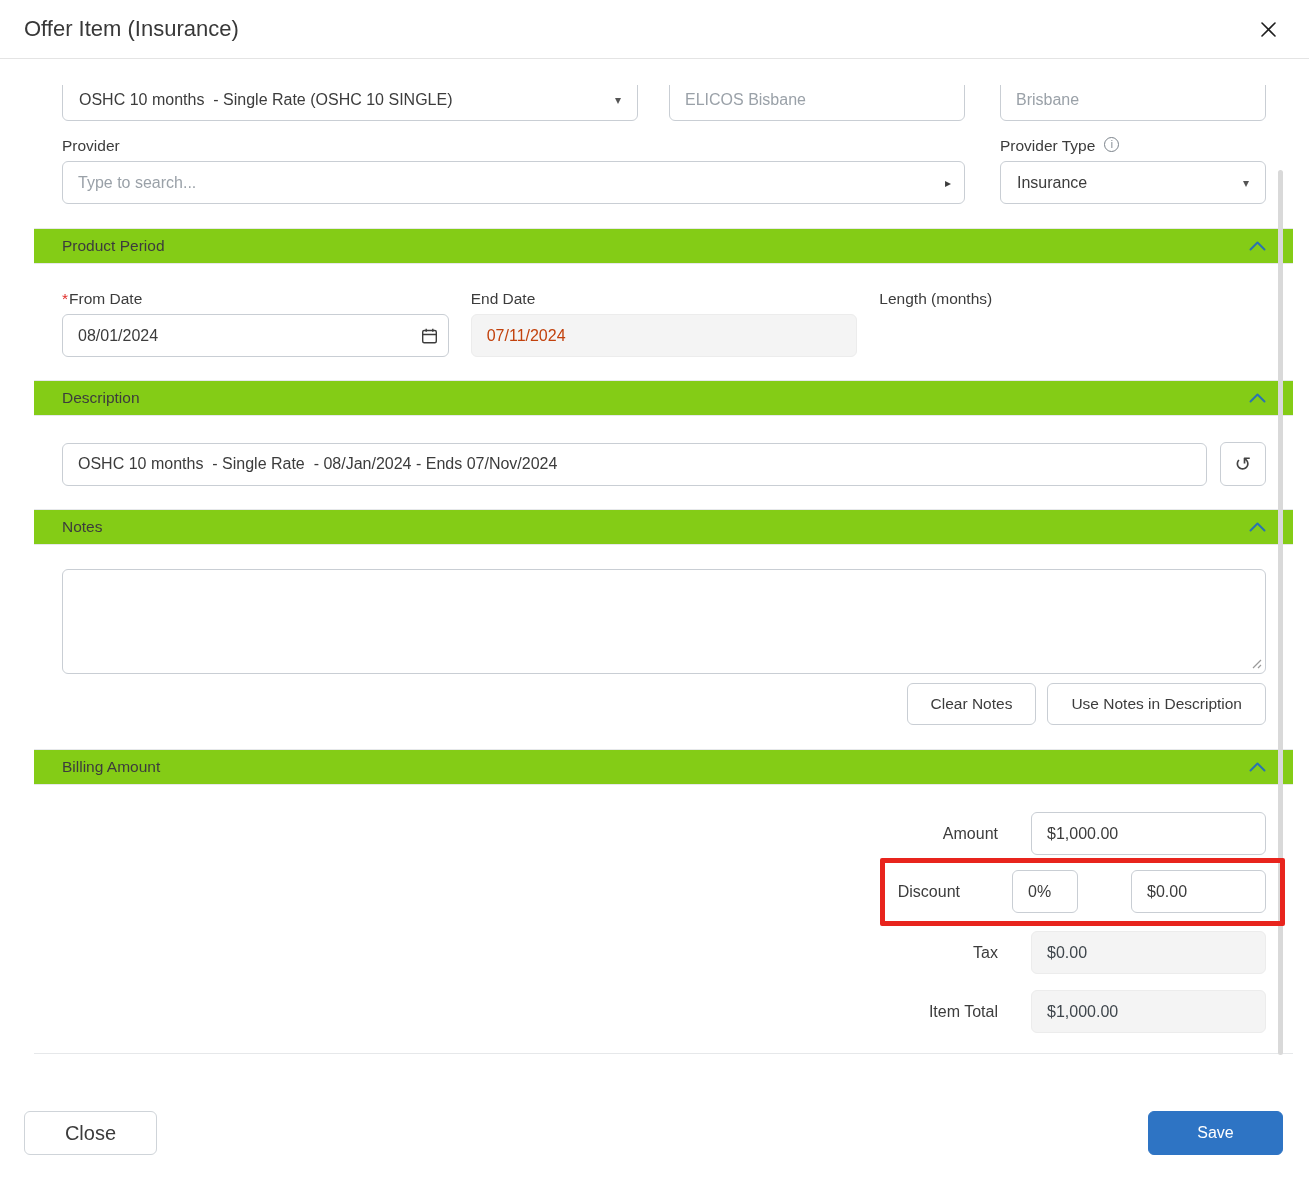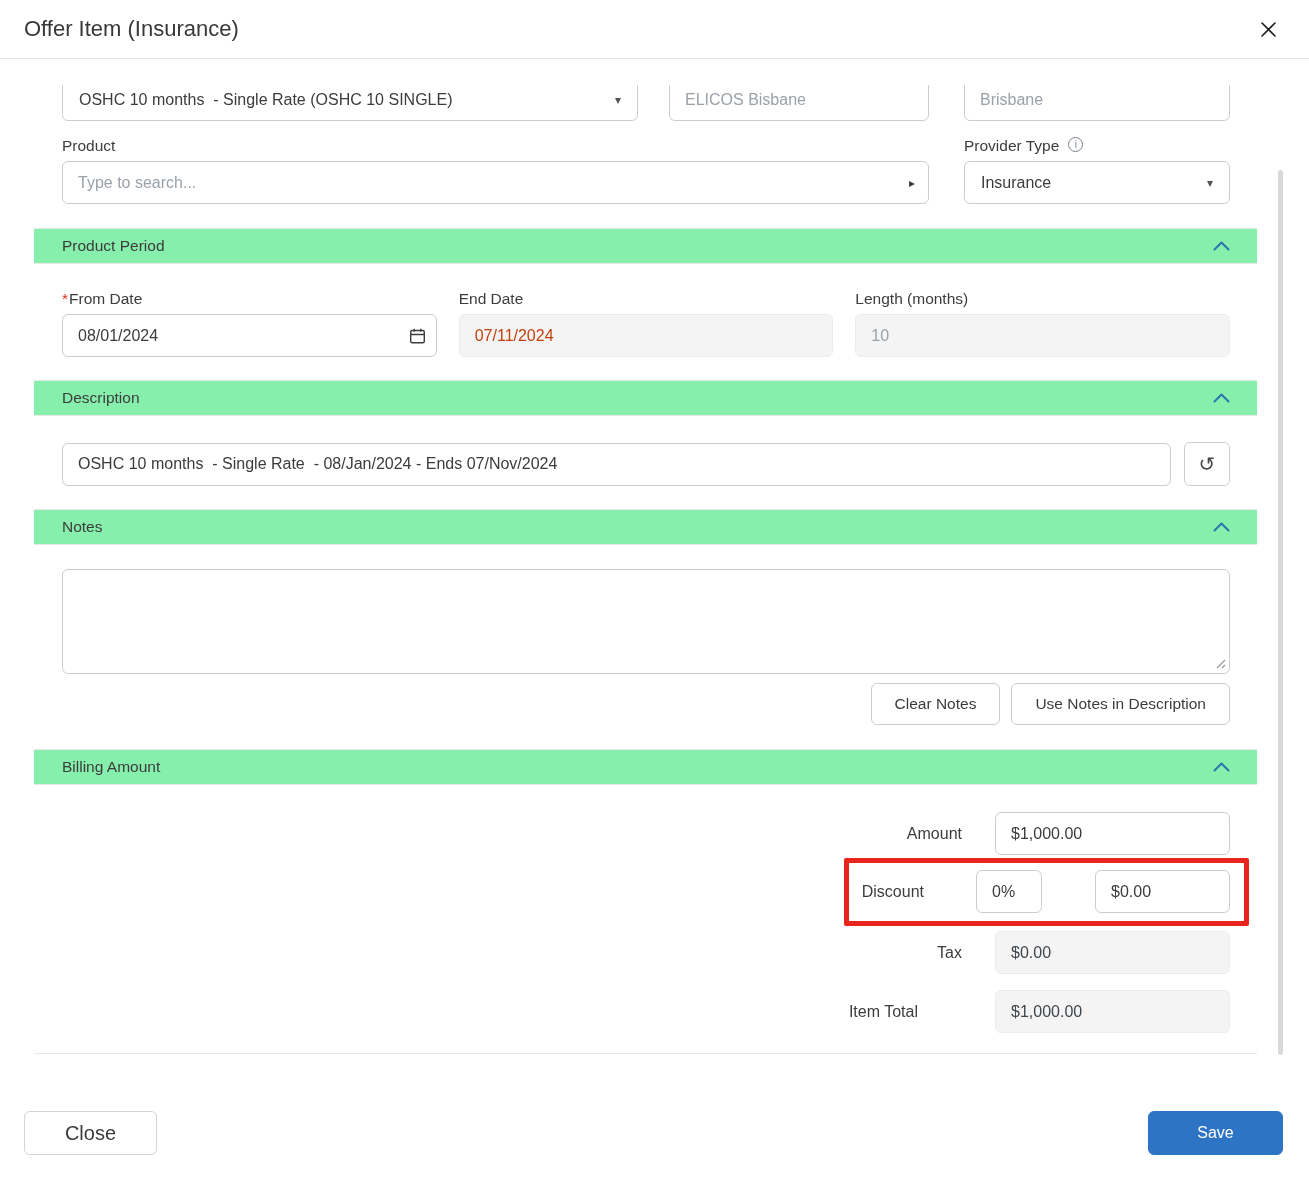--- a/index.html
+++ b/index.html
@@ -9,21 +9,21 @@
     background: #fff; color: #3c3c3c; position: relative; overflow: hidden;
   }
 
   
   .modal-header { height: 59px; display: flex; align-items: center; justify-content: space-between;
     padding: 0 26px 0 24px; border-bottom: 1px solid #e4e4e4; }
   .modal-title { font-size: 22px; font-weight: 400; color: #383838; }
   .close-btn { background: none; border: none; cursor: pointer; padding: 6px; line-height: 0; }
 
   
-  .gutters { padding-left: 34px; padding-right: 52px; }
+  .gutters { padding-left: 34px; padding-right: 16px; }
   .pad { padding-left: 28px; padding-right: 27px; }
 
   
   .ctl { height: 43px; border: 1px solid #c9ced4; border-radius: 6px; background: #fff;
     font-size: 16px; color: #3c3c3c; font-family: inherit; }
   input.ctl { padding: 0 15px; width: 100%; }
   input.ctl::placeholder { color: #9aa1a8; }
   .muted-text { color: #9aa1a8 !important; }
   .disabled-ctl { background: #f4f4f4; border-color: #ececec; }
   .label { display: block; font-size: 15.5px; color: #3c3c3c; margin-bottom: 6px; }
@@ -51,21 +51,21 @@
   .provider-row { margin-top: 15px; display: flex; }
   .provider-col { flex: 1; margin-right: 35px; }
   .ptype-col { width: 266px; flex: 0 0 266px; }
   .label-with-info { display: flex; align-items: center; }
   .info-icon { width: 15px; height: 15px; border: 1px solid #7b838b; border-radius: 50%;
     color: #7b838b; font-size: 10px; display: inline-flex; align-items: center; justify-content: center;
     margin-left: 9px; cursor: pointer; position: relative; top: -2px; }
 
   
   .section-pp { margin-top: 24px; }
-  .section-header { height: 36px; background: #86efac; border-top: 1px solid #e6e8ea;
+  .section-header { height: 36px; background: #84cc16; border-top: 1px solid #e6e8ea;
     border-bottom: 1px solid #e6e8ea; display: flex; align-items: center; justify-content: space-between;
     padding: 0 27px 0 28px; cursor: pointer; }
   .section-title { font-size: 15.5px; color: #3c3c3c; }
   .chevron-up { line-height: 0; cursor: pointer; }
   .section-body { padding: 26px 27px 23px 28px; }
 
   .row3 { display: flex; }
   .row3 .col { flex: 1; }
   .row3 .col + .col { margin-left: 22px; }
 
@@ -85,21 +85,21 @@
   .btn { height: 42px; border: 1px solid #c9ced4; border-radius: 6px; background: #fff;
     font-size: 15.5px; color: #3c3c3c; padding: 0 23px; cursor: pointer; font-family: inherit; }
   .notes-btns .btn + .btn { margin-left: 11px; }
 
   
   .billing-section { border-bottom: 1px solid #e6e8ea; }
   .billing-body { padding: 27px 27px 20px 28px; }
   .b-row { display: flex; justify-content: flex-end; align-items: center; }
   .b-row-discount { margin-top: 15px; }
   .b-row-tax { margin-top: 18px; }
-  .b-row-total { margin-top: 16px; gap: 44px; }
+  .b-row-total { margin-top: 16px; }
   .b-label { font-size: 16px; color: #3c3c3c; margin-right: 33px; white-space: nowrap; }
   .b-input { width: 235px; flex: 0 0 235px; }
   .b-input-sm { width: 66px; flex: 0 0 66px; padding: 0 12px; }
   .b-input-md { width: 135px; flex: 0 0 135px; margin-left: 34px; }
   .dark-val { color: #3f464c; }
   .mid-val { color: #c2410c; }
 
   .discount-group { position: relative; display: flex; align-items: center; gap: 19px; }
   .annotation { position: absolute; top: -12px; left: -18px; right: -19px; height: 68px;
     border: 5px solid #e8241d; border-radius: 2px; pointer-events: none; z-index: 4; }
@@ -138,21 +138,21 @@
         <div class="ctl select-box product-select">
           <span class="select-text">OSHC 10 months  - Single Rate (OSHC 10 SINGLE)</span>
           <span class="caret">▾</span>
         </div>
         <input class="ctl course-field muted-text" readonly="" value="ELICOS Bisbane" style="">
         <input class="ctl campus-field muted-text" readonly="" value="Brisbane" style="">
       </div>
 
       <div class="provider-row">
         <div class="provider-col">
-          <label class="label">Product</label>
+          <label class="label">Provider</label>
           <div class="input-wrap">
             <input class="ctl" placeholder="Type to search..." style="">
             <span class="arrow-right">▸</span>
           </div>
         </div>
         <div class="ptype-col">
           <label class="label label-with-info">
             <span>Provider Type</span>
             <span class="info-icon">i</span>
           </label>
@@ -187,21 +187,20 @@
                 </svg>
             </button>
           </div>
         </div>
         <div class="col">
           <label class="label">End Date</label>
           <input class="ctl disabled-ctl mid-val" readonly="" value="07/11/2024" style="">
         </div>
         <div class="col">
           <label class="label">Length (months)</label>
-          <input class="ctl disabled-ctl muted-text" readonly="" value="10" style="">
         </div>
       </div>
     </section>
 
     <section>
       <div class="section-header">
         <span class="section-title">Description</span>
         <span class="chevron-up">
           <svg width="17" height="10" viewBox="0 0 17 10">
               <polyline points="1.5,8.5 8.5,1.5 15.5,8.5" fill="none" stroke="#2c73af" stroke-width="2" stroke-linecap="round" stroke-linejoin="round"></polyline>

